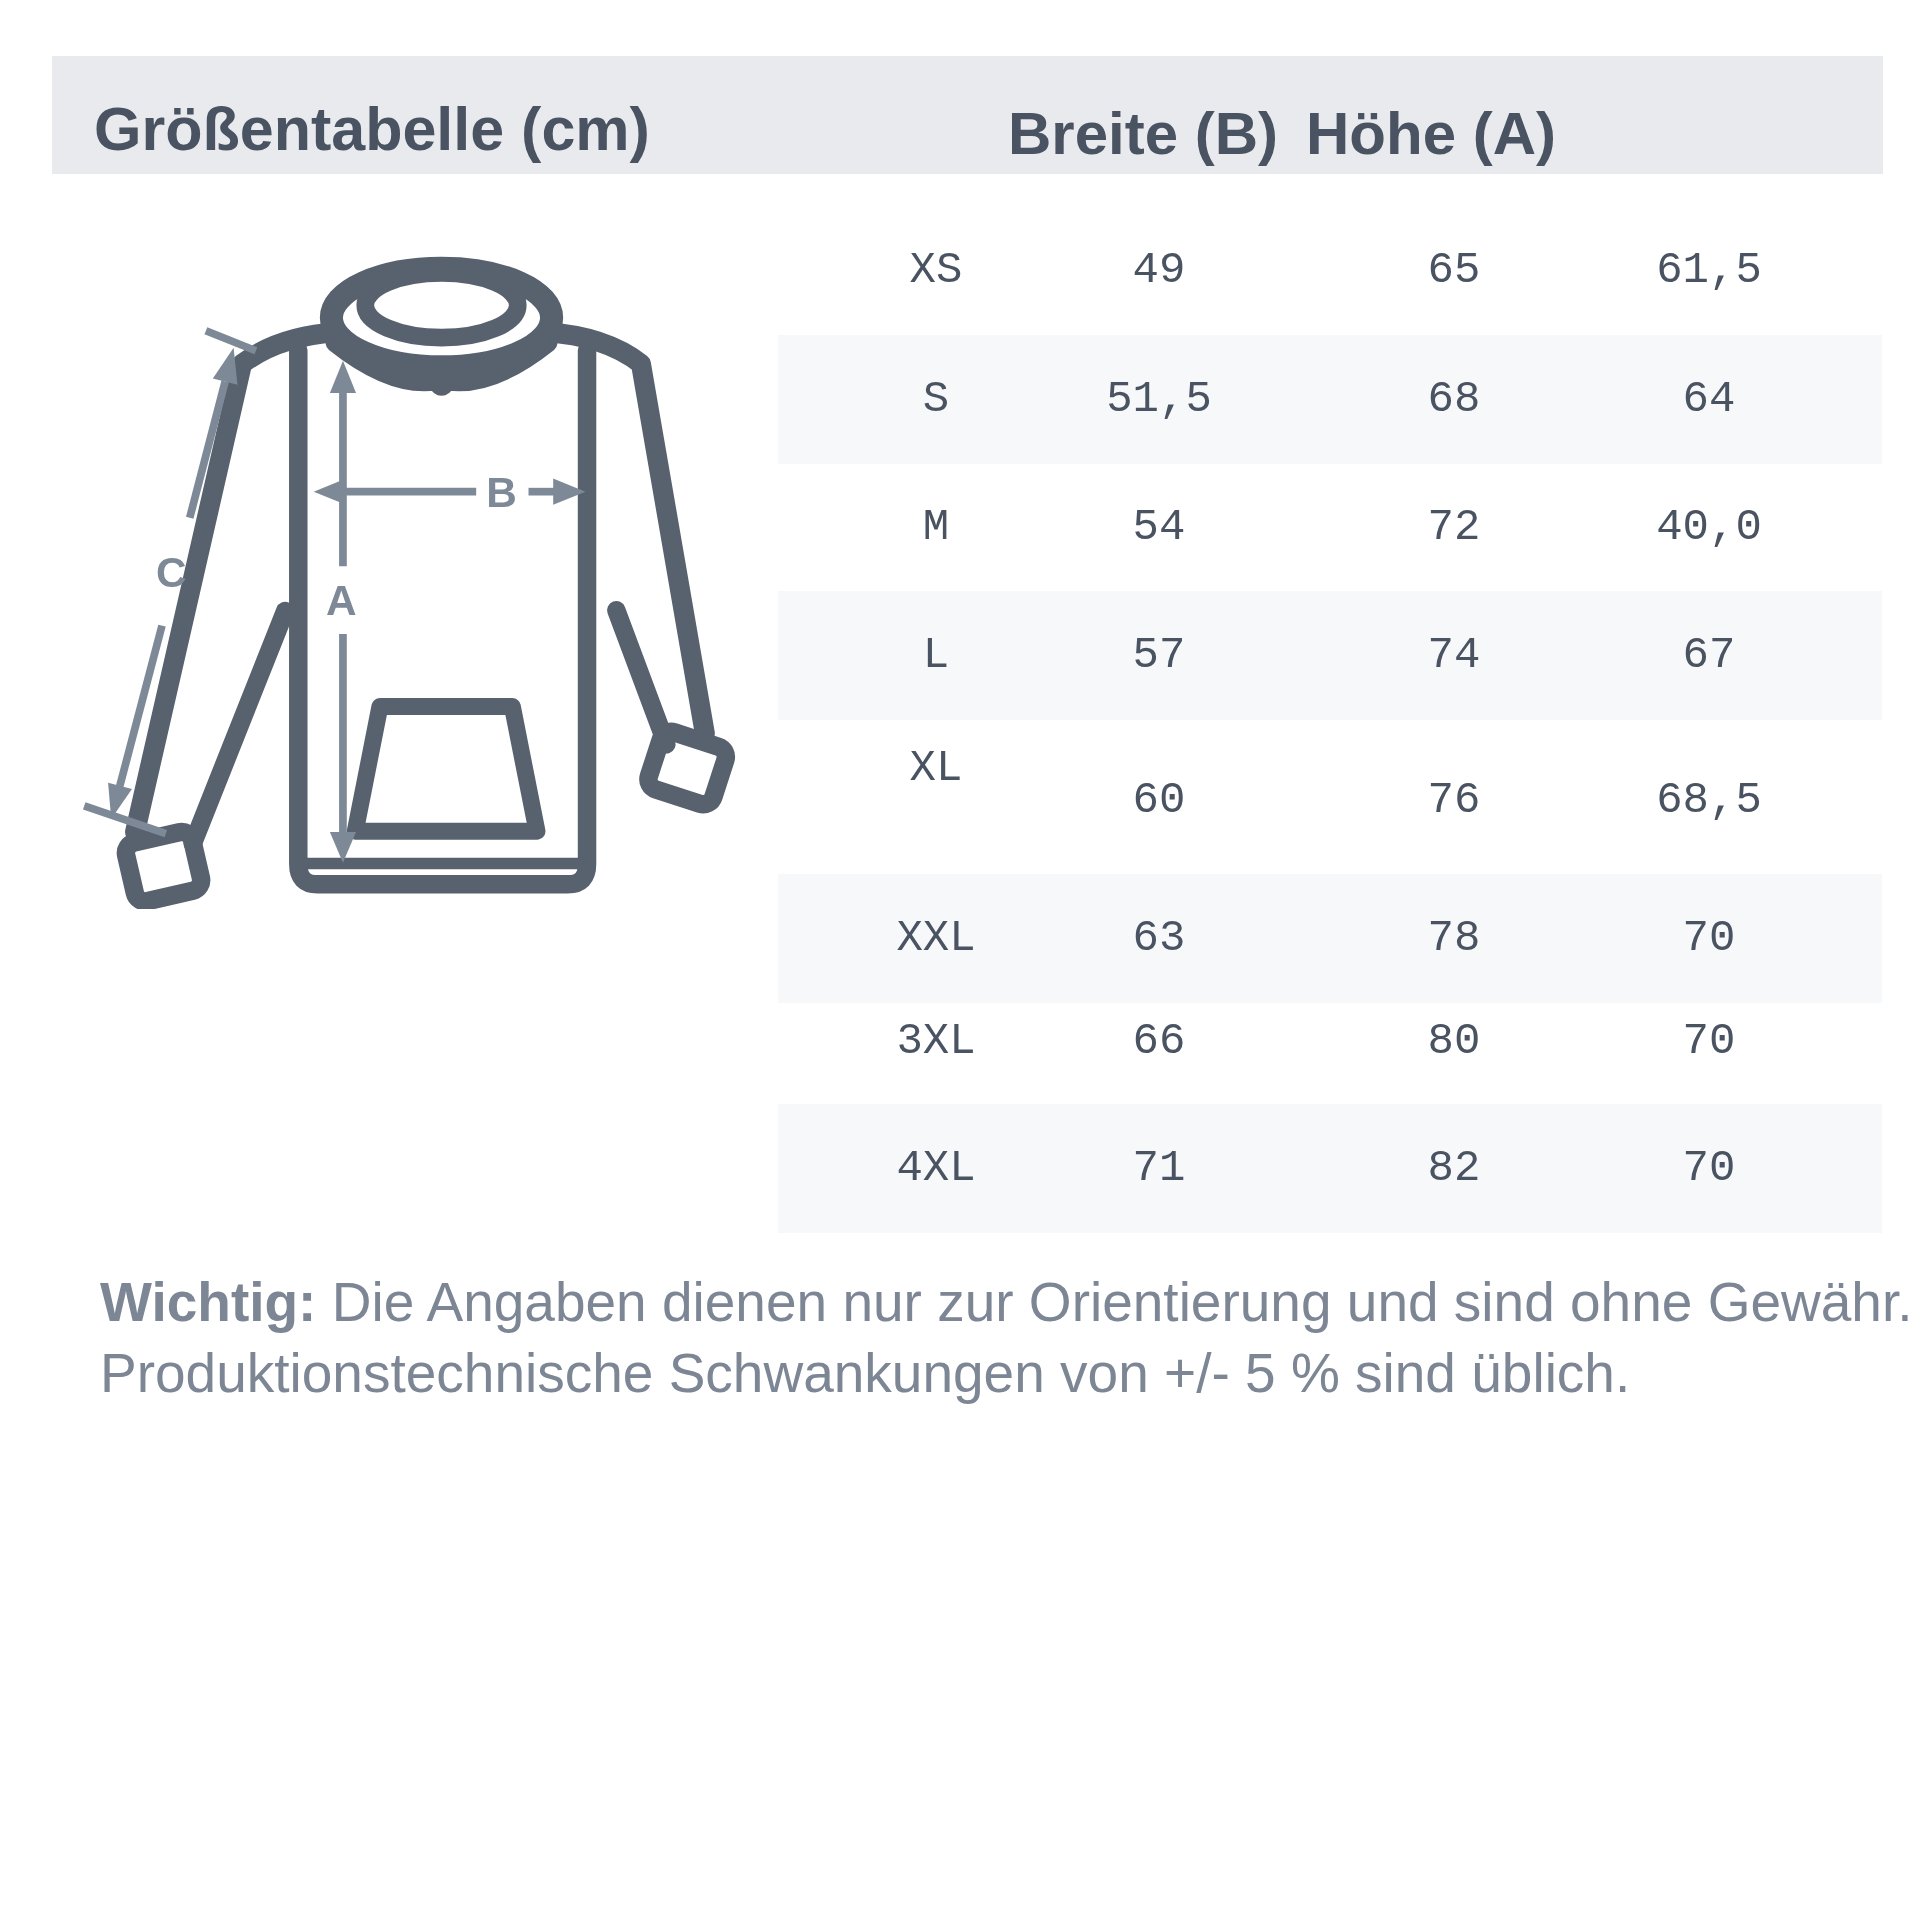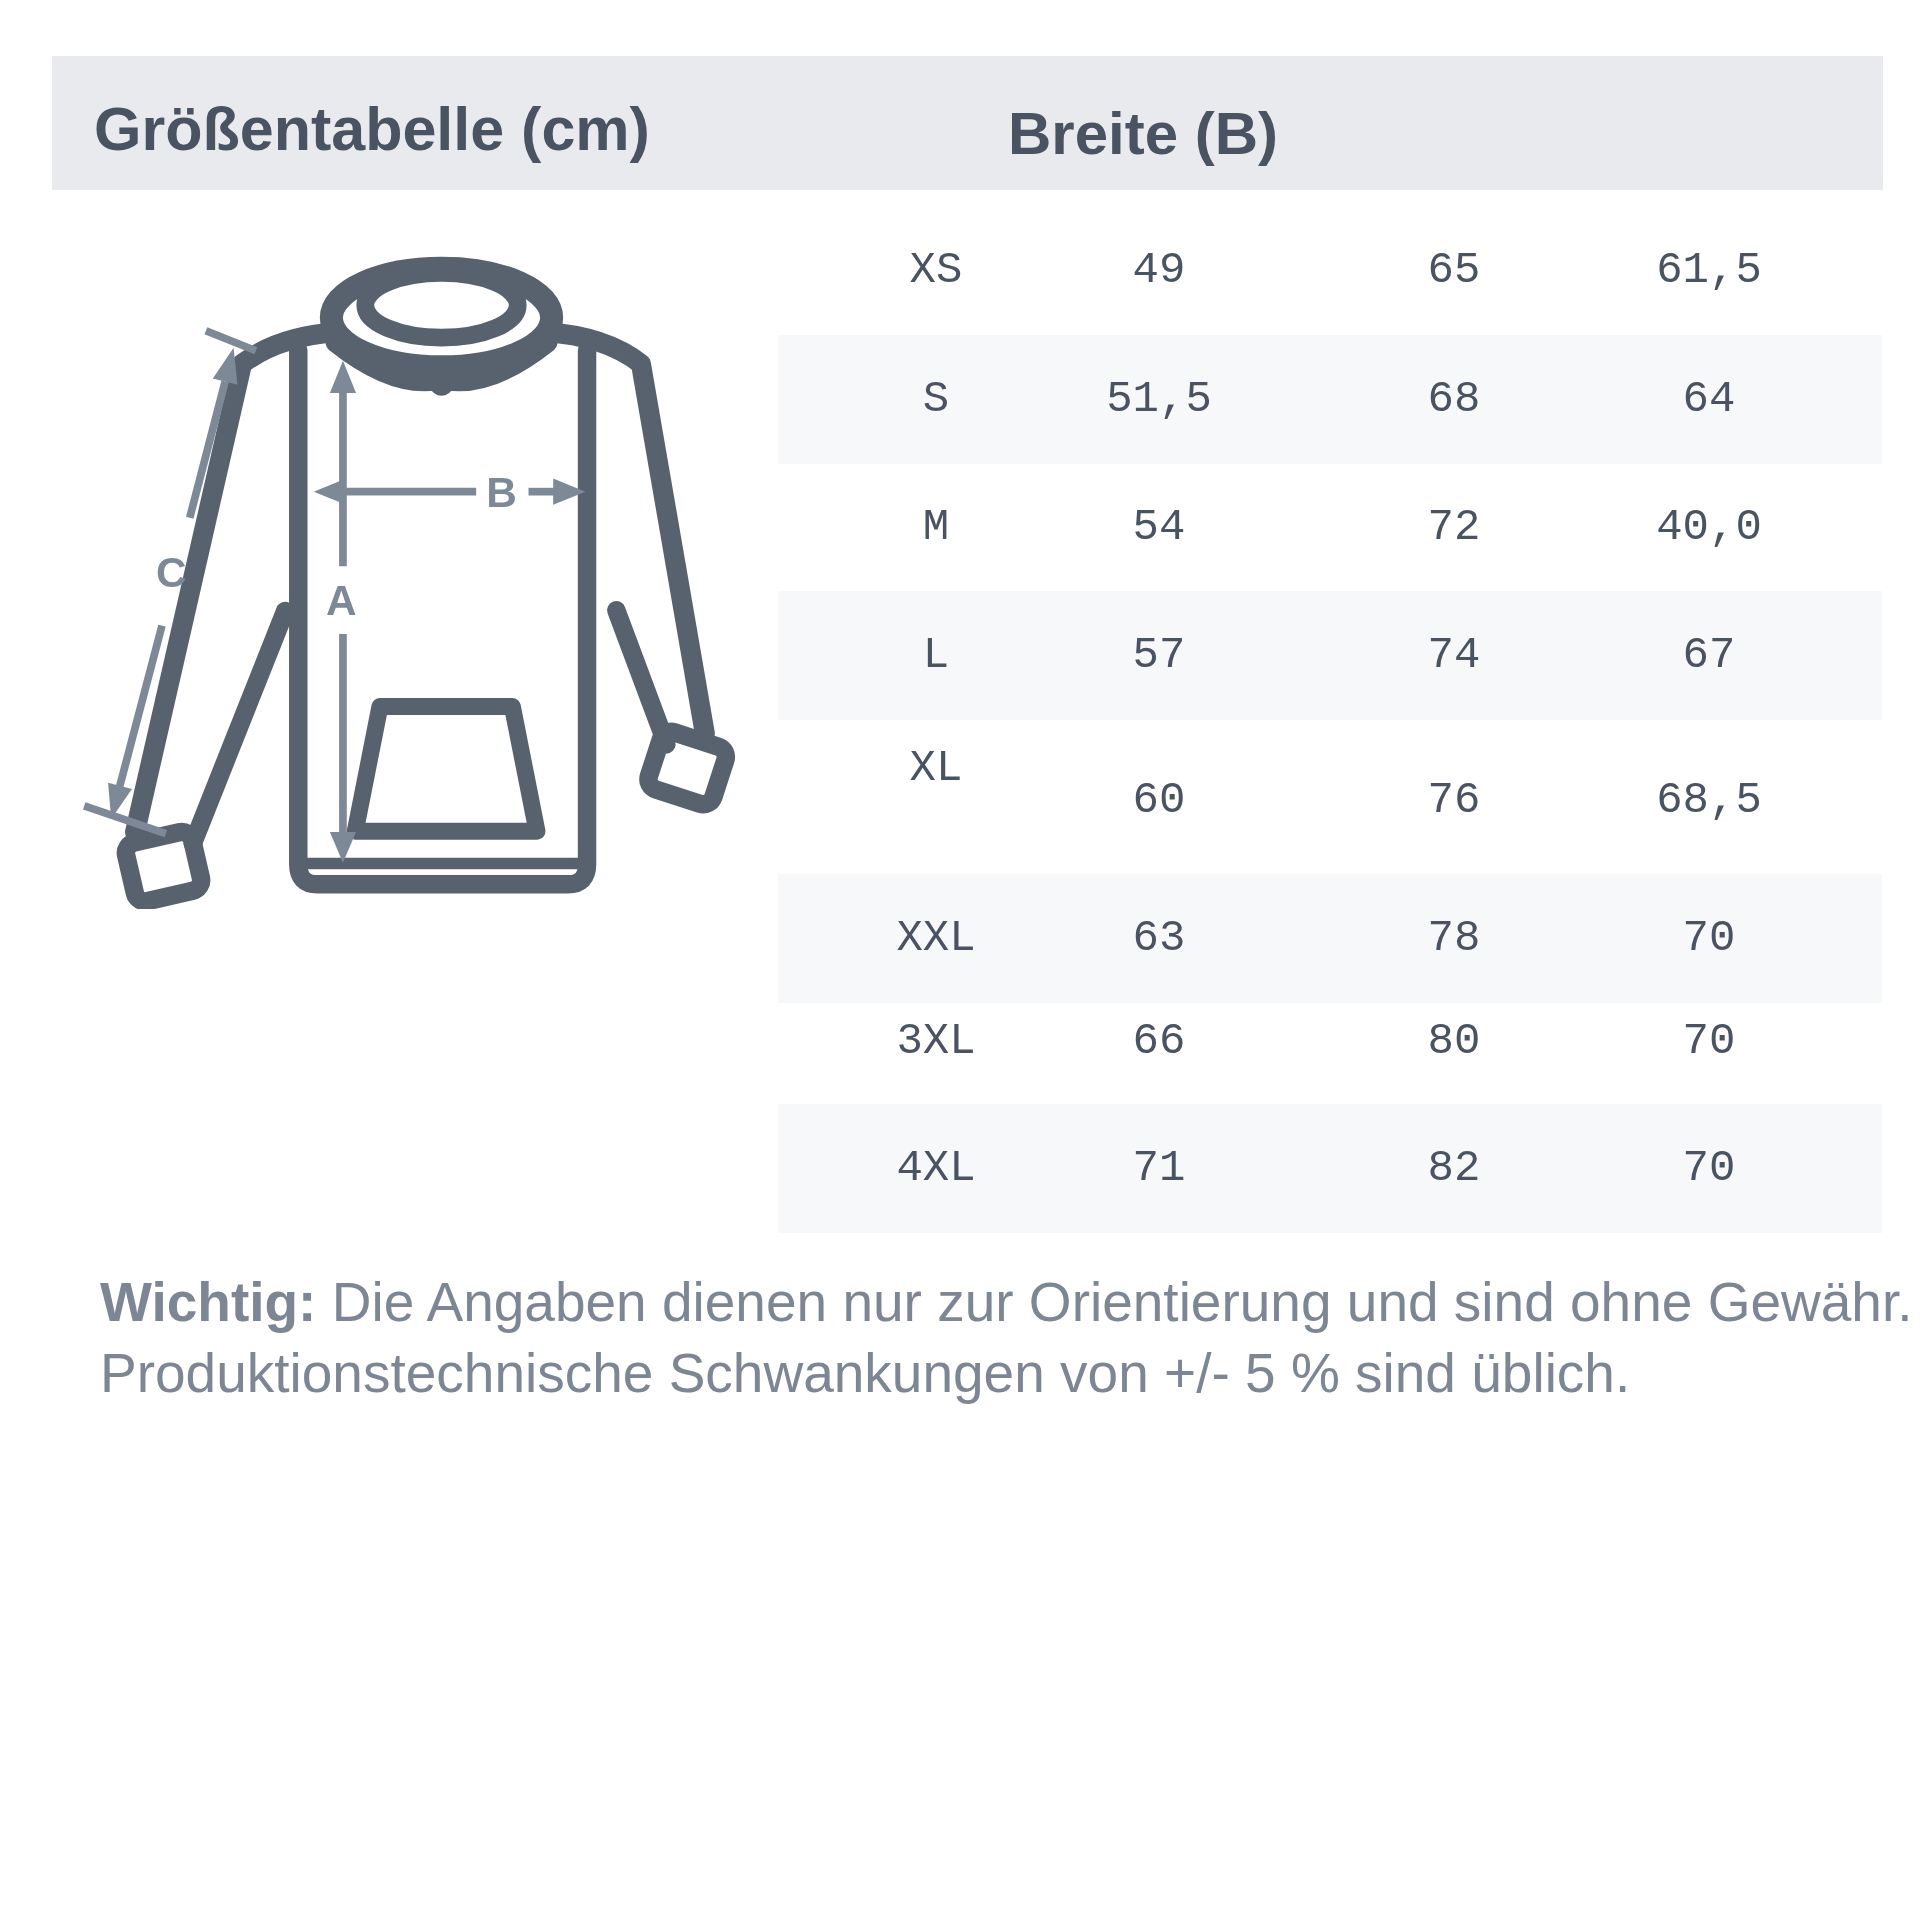--- a/index.html
+++ b/index.html
@@ -16,21 +16,21 @@
   body{
     position:relative;
     background:var(--page_bg);
     font-family:"Liberation Sans", sans-serif;
     color:var(--text_dark);
     overflow:hidden;
   }
   .header-bar{
     position:absolute;
     left:52px; top:56px;
-    width:1831px; height:134px;
+    width:1831px; height:118px;
     background:var(--header_bg);
     padding-left:22px;
   }
   .title{
     position:absolute;
     left:42px; top:0;
     height:146px; line-height:146px;
     font-size:61px; font-weight:bold;
     color:var(--text_dark);
     white-space:nowrap;
@@ -94,20 +94,21 @@
   .footer-line .bold{font-weight:bold;}
   .footer-line-1{top:1264px;}
   .footer-line-2{top:1335px;}
 </style>
 </head>
 <body>
 
 <div class="header-bar">
   <div class="title">Größentabelle (cm)</div>
   <div class="col-label col-b">Breite (B)</div>
+  <div class="col-label col-a">Höhe (A)</div>
 </div>
 
 <div class="diagram">
   <svg viewBox="0 0 1000 900">
     <g fill="none" stroke="#57626e" stroke-linecap="round" stroke-linejoin="round">
 
       <path d="M 378 151 C 330 154 287 167 254 192 L 115 800" stroke-width="26"></path>
       <path d="M 310 513 L 190 815" stroke-width="24"></path>
       <rect x="-44" y="-39" width="88" height="78" rx="14" transform="translate(152,845) rotate(-13)" stroke-width="24"></rect>
       <path d="M 648 151 C 700 154 740 167 772 192 L 855 672" stroke-width="26"></path>

